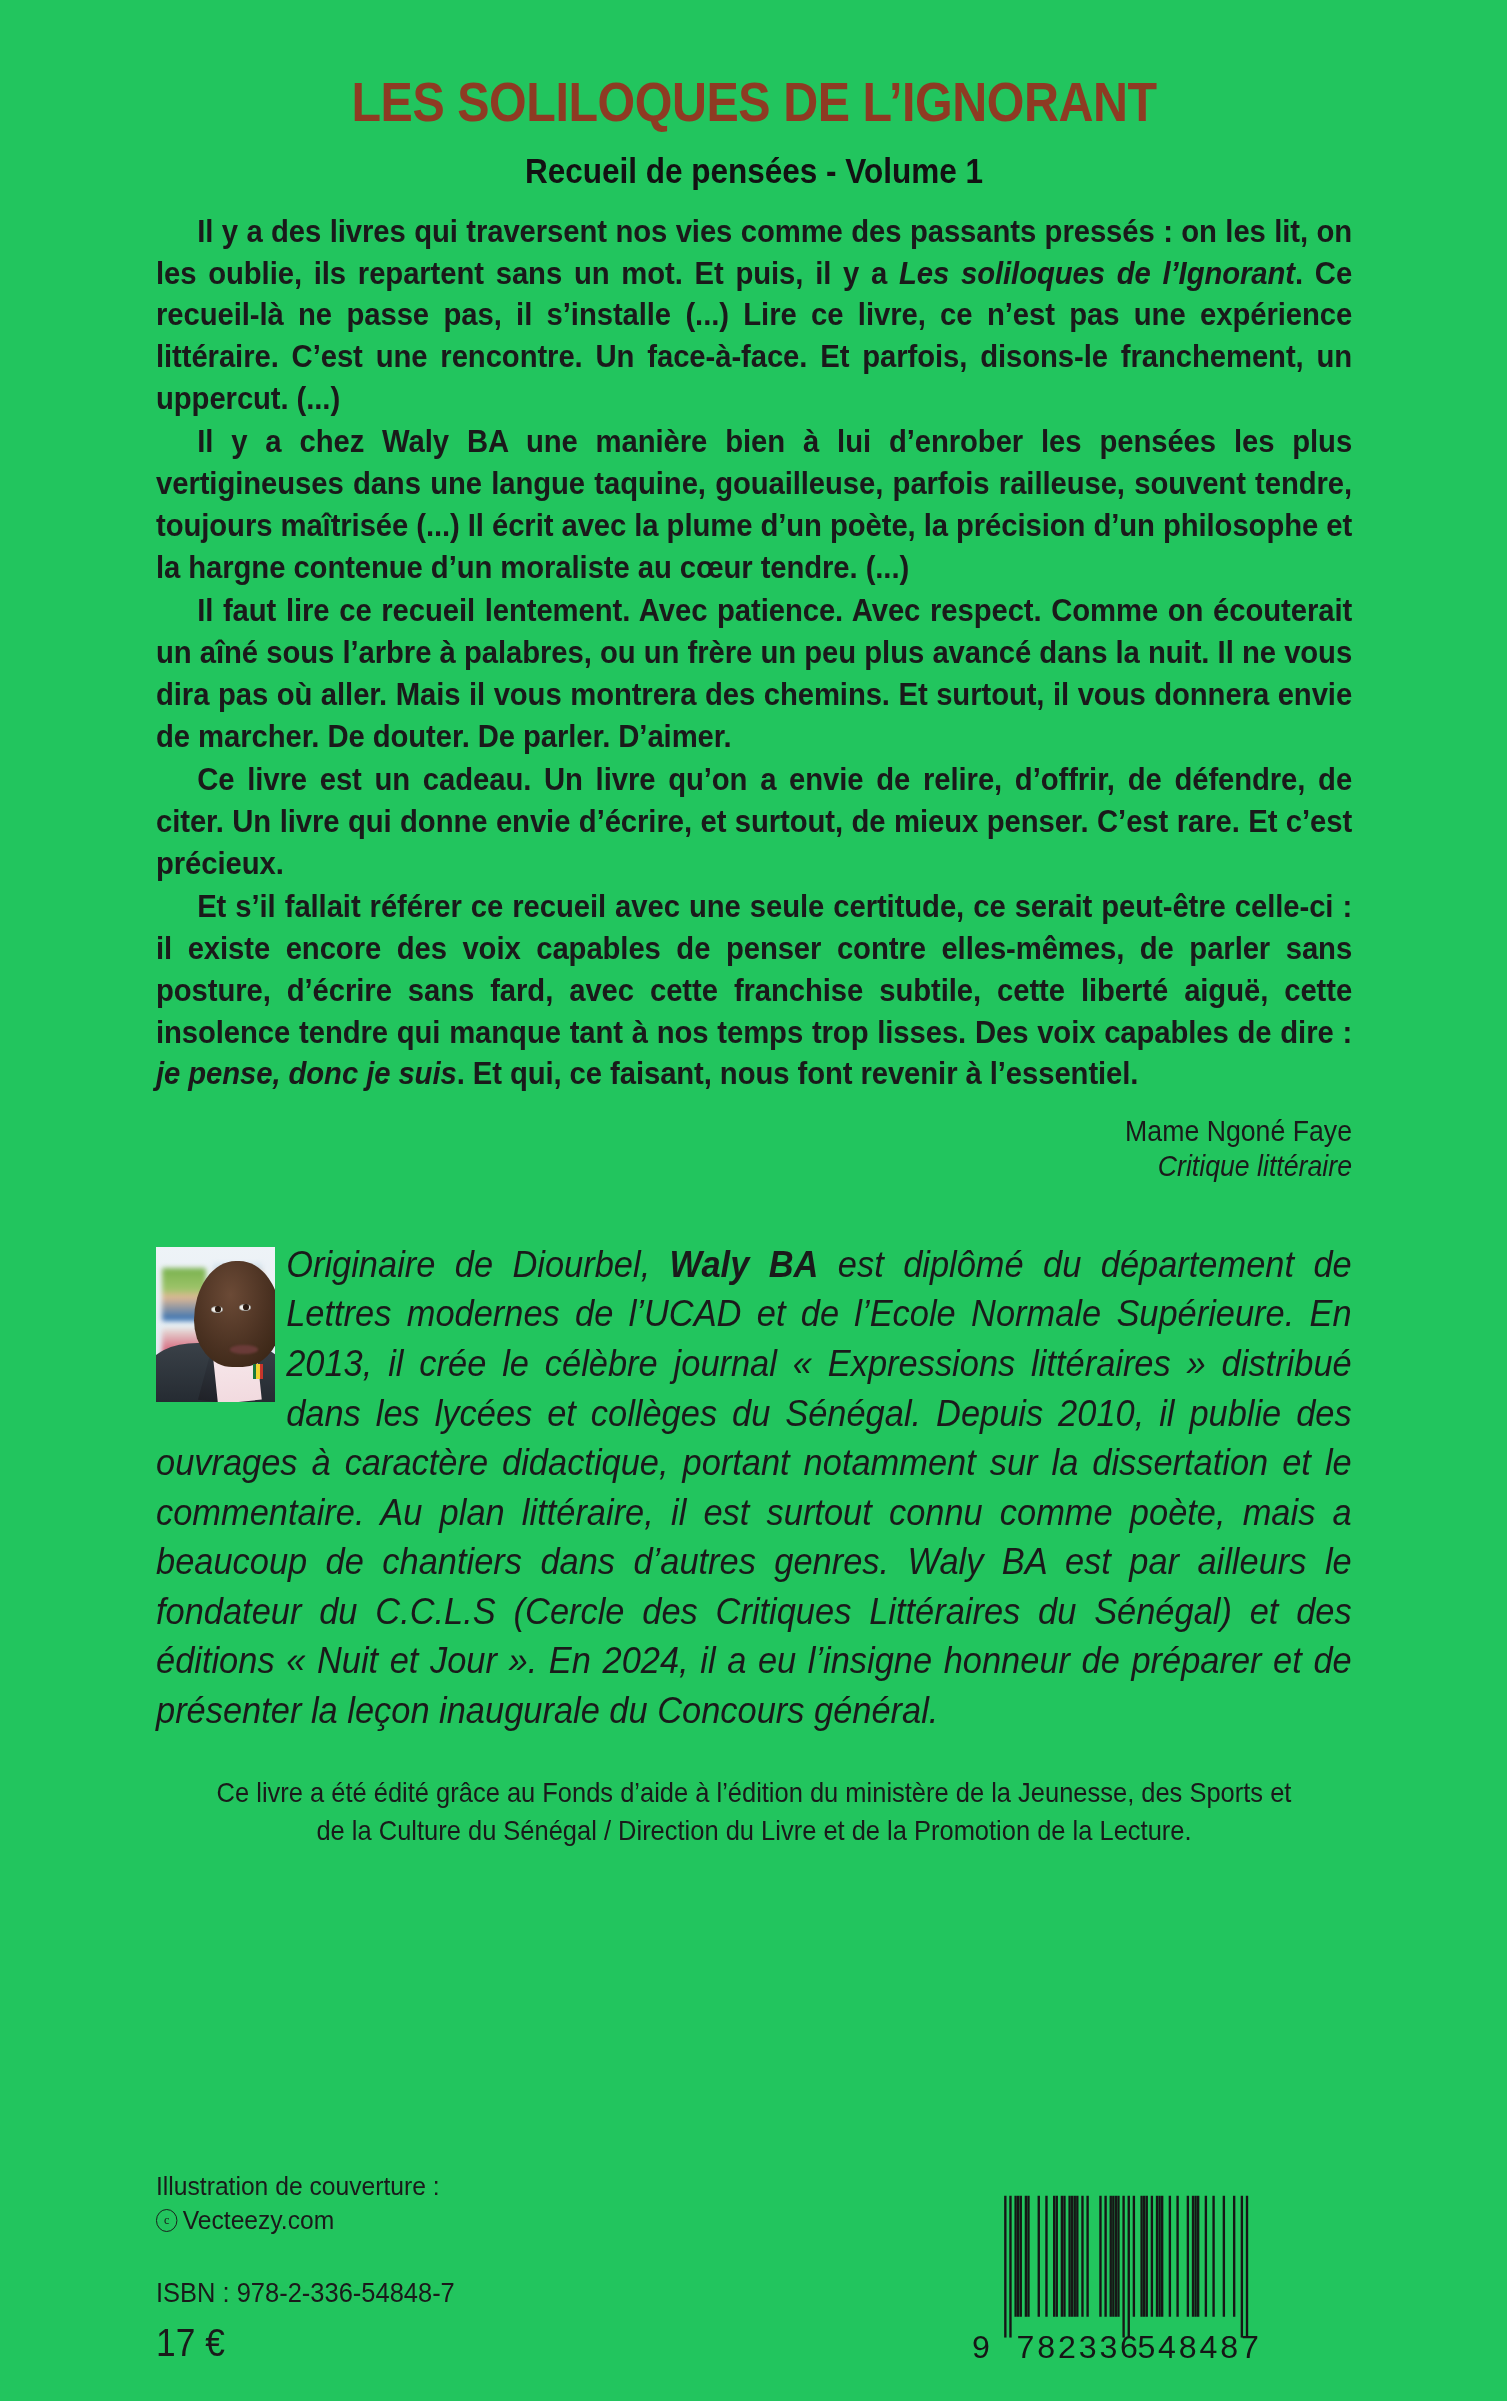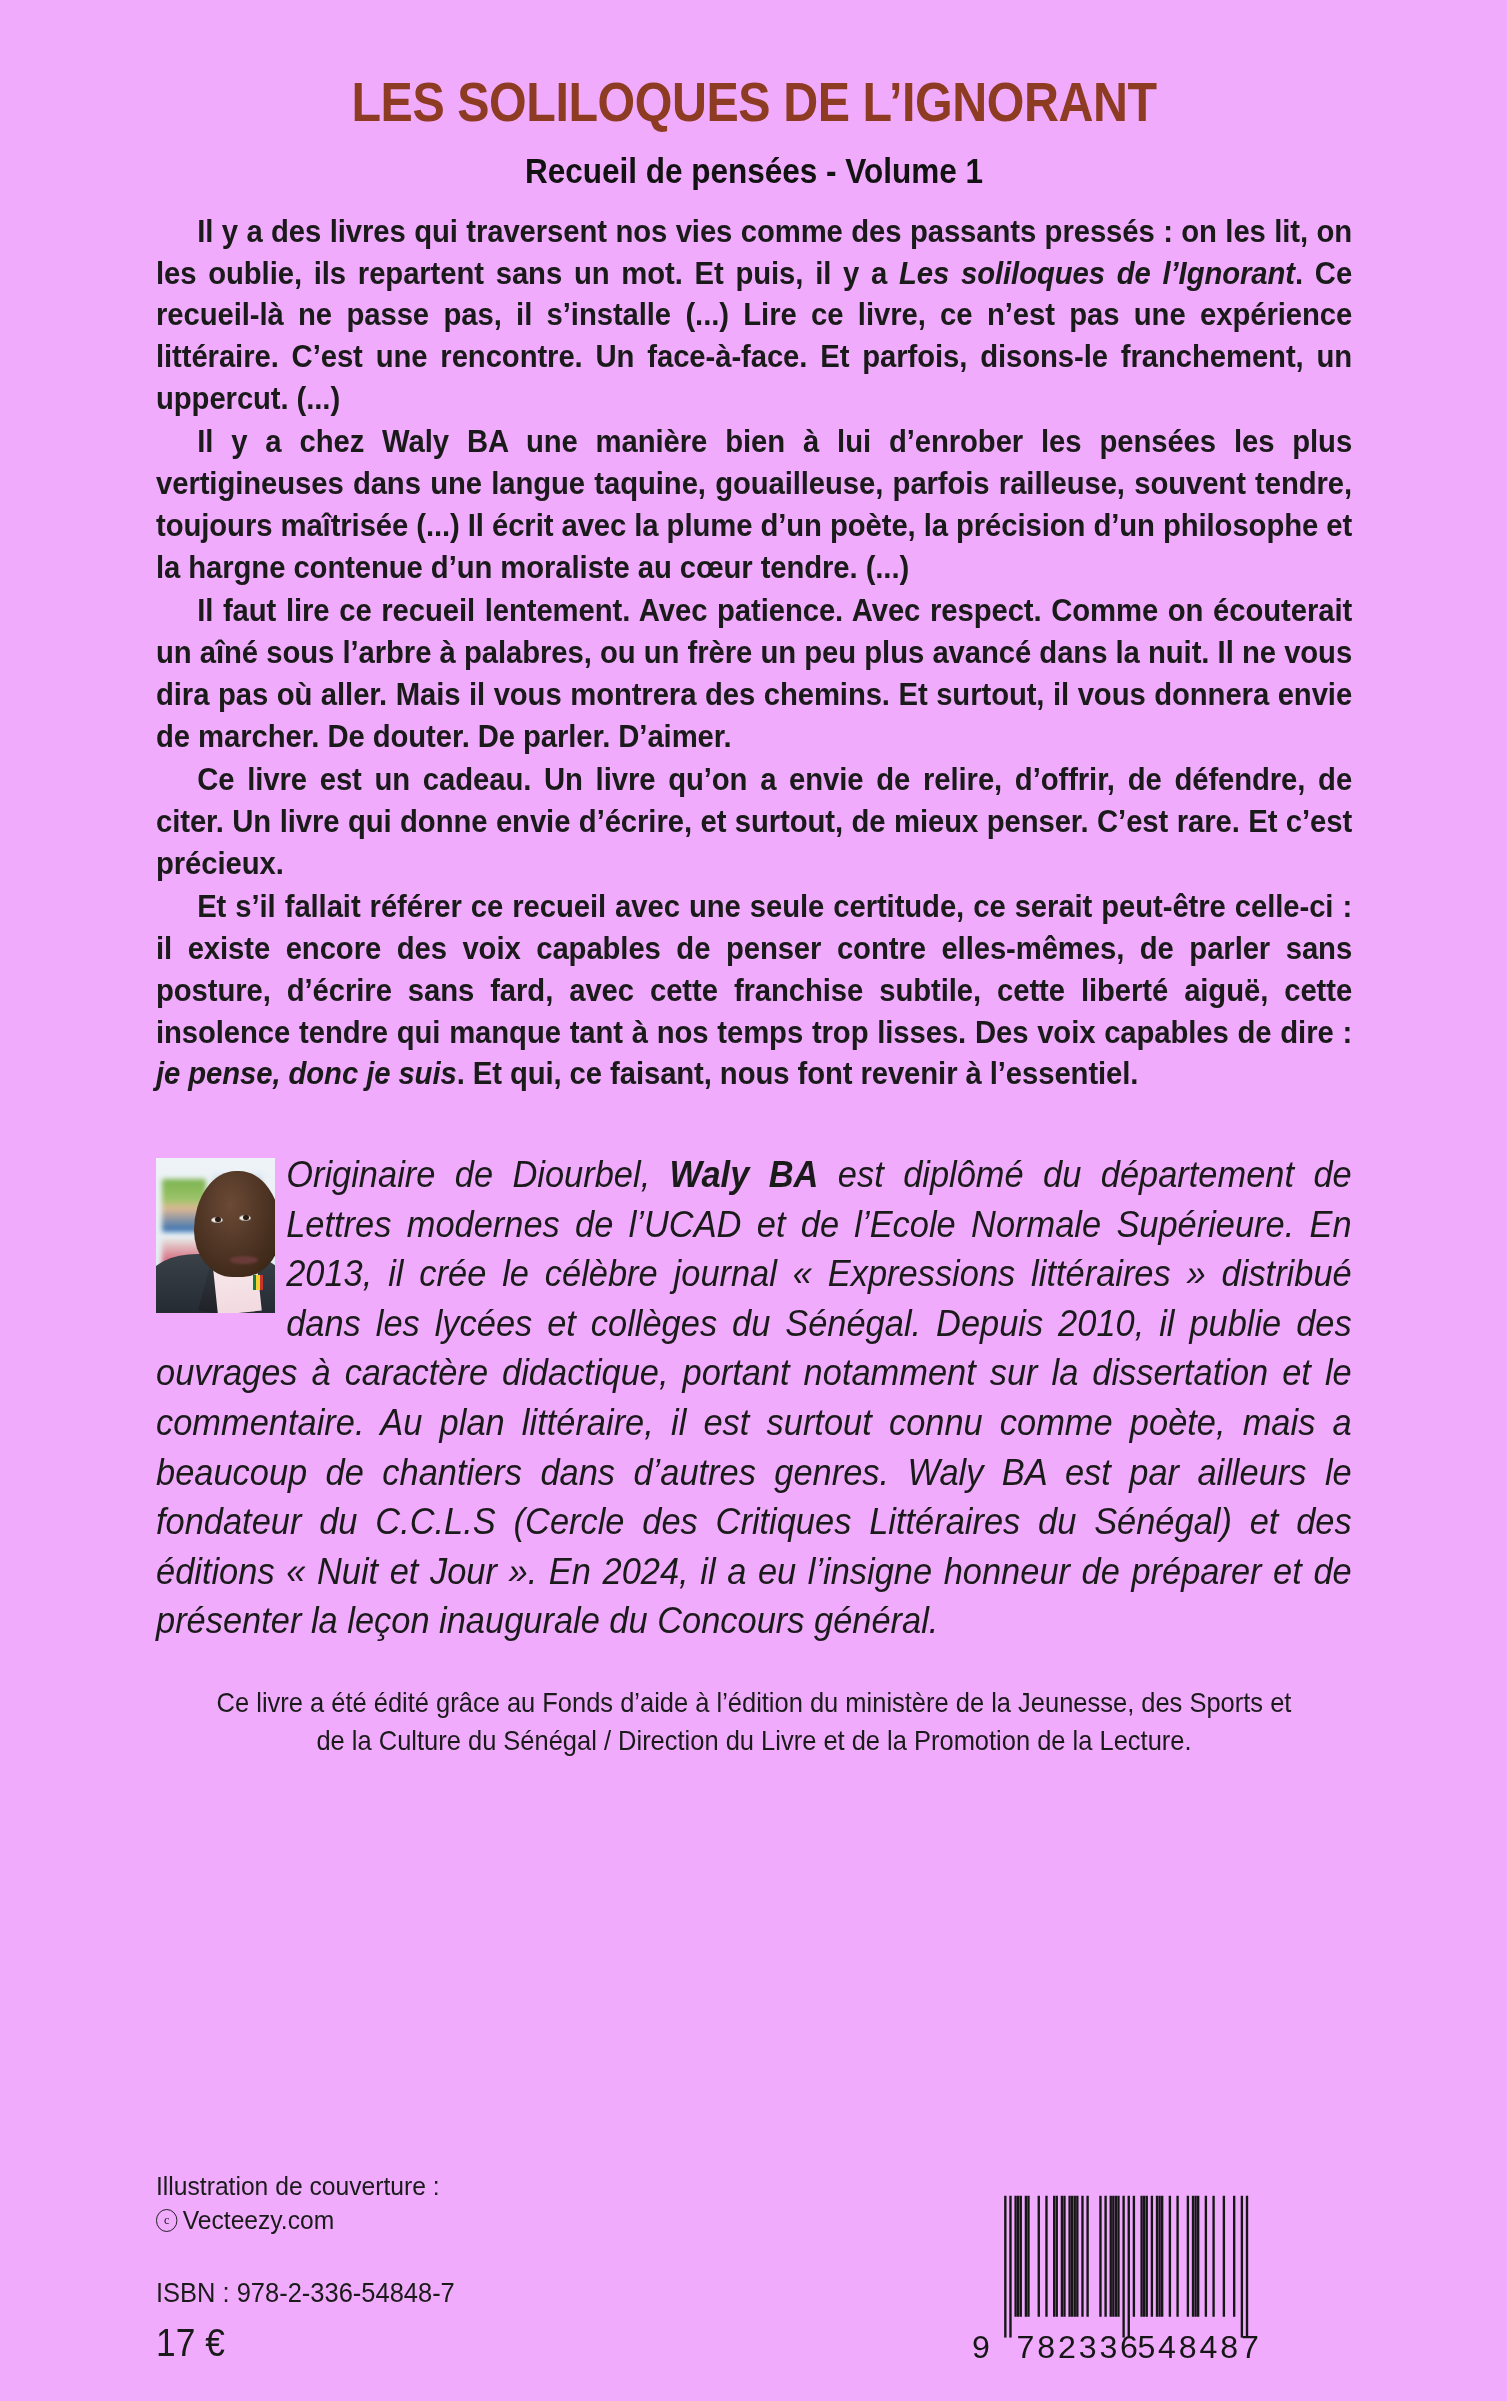--- a/index.html
+++ b/index.html
@@ -13,21 +13,21 @@
     font-family: "Liberation Sans", sans-serif;
     color: #1a1a1a;
     position: relative;
     overflow: hidden;
   }
 
   .page {
     position: relative;
     width: 1508px;
     height: 2402px;
-    background: #f0abfc;
+    background: #22c55e;
     box-sizing: border-box;
     padding: 0 156px;
   }
 
   
   .title {
     margin: 0;
     padding-top: 74px;
     text-align: center;
     font-size: 55px;
@@ -258,20 +258,24 @@
   <h2 class="subtitle">Recueil de pensées - Volume 1</h2>
 
   <div class="blurb">
       <p><span>Il y a des livres qui traversent nos vies comme des passants pressés : on les lit, on les oublie, ils repartent sans un mot. Et puis, il y a </span><em>Les soliloques de l’Ignorant</em><span>. Ce recueil-là ne passe pas, il s’installe (...) Lire ce livre, ce n’est pas une expérience littéraire. C’est une rencontre. Un face-à-face. Et parfois, disons-le franchement, un uppercut. (...)</span></p>
       <p><span>Il y a chez Waly BA une manière bien à lui d’enrober les pensées les plus vertigineuses dans une langue taquine, gouailleuse, parfois railleuse, souvent tendre, toujours maîtrisée (...) Il écrit avec la plume d’un poète, la précision d’un philosophe et la hargne contenue d’un moraliste au cœur tendre. (...)</span></p>
       <p><span>Il faut lire ce recueil lentement. Avec patience. Avec respect. Comme on écouterait un aîné sous l’arbre à palabres, ou un frère un peu plus avancé dans la nuit. Il ne vous dira pas où aller. Mais il vous montrera des chemins. Et surtout, il vous donnera envie de marcher. De douter. De parler. D’aimer.</span></p>
       <p><span>Ce livre est un cadeau. Un livre qu’on a envie de relire, d’offrir, de défendre, de citer. Un livre qui donne envie d’écrire, et surtout, de mieux penser. C’est rare. Et c’est précieux.</span></p>
       <p><span>Et s’il fallait référer ce recueil avec une seule certitude, ce serait peut-être celle-ci : il existe encore des voix capables de penser contre elles-mêmes, de parler sans posture, d’écrire sans fard, avec cette franchise subtile, cette liberté aiguë, cette insolence tendre qui manque tant à nos temps trop lisses. Des voix capables de dire : </span><em>je pense, donc je suis</em><span>. Et qui, ce faisant, nous font revenir à l’essentiel.</span></p>
     </div>
 
+  <div class="signature">
+    <span class="sig-name">Mame Ngoné Faye</span>
+    <span class="sig-role">Critique littéraire</span>
+  </div>
 
   <div class="bio">
     <div class="photo-wrap">
       <div class="photo">
         <div class="ph-card c1"></div>
         <div class="ph-card c2"></div>
         <div class="ph-card c3"></div>
         <div class="ph-card c4"></div>
         <div class="ph-suit"></div>
         <div class="ph-lapel"></div>

